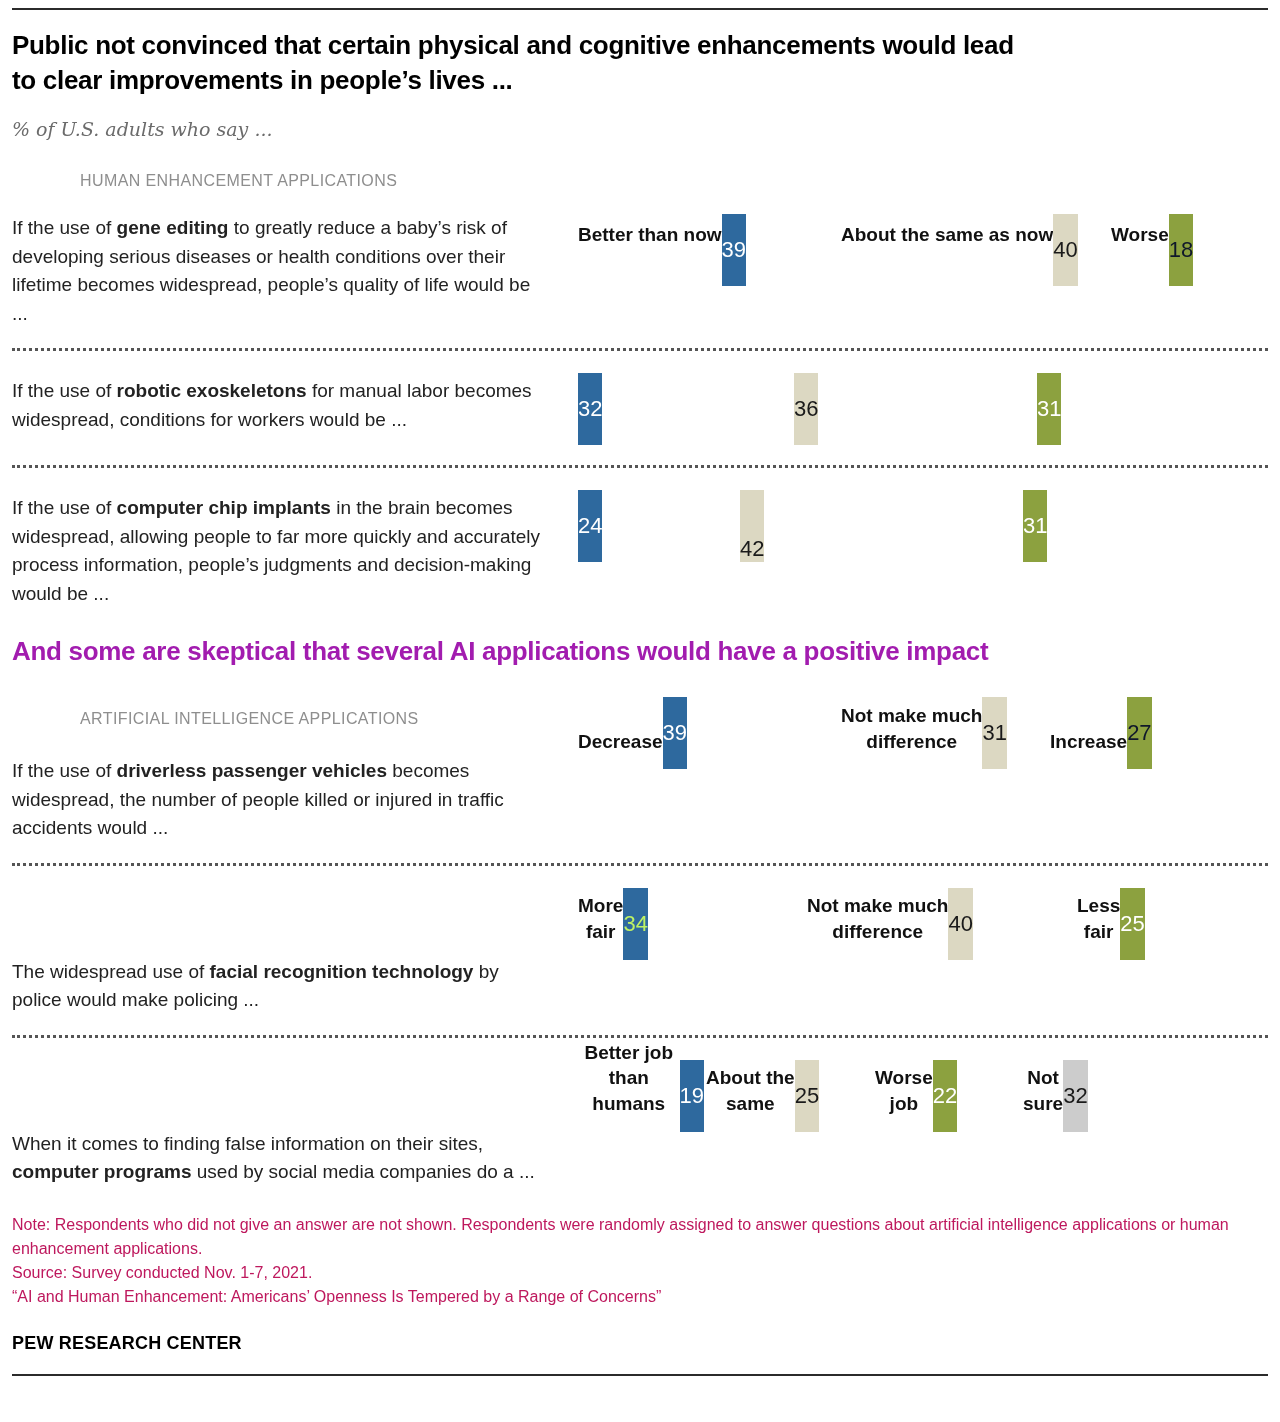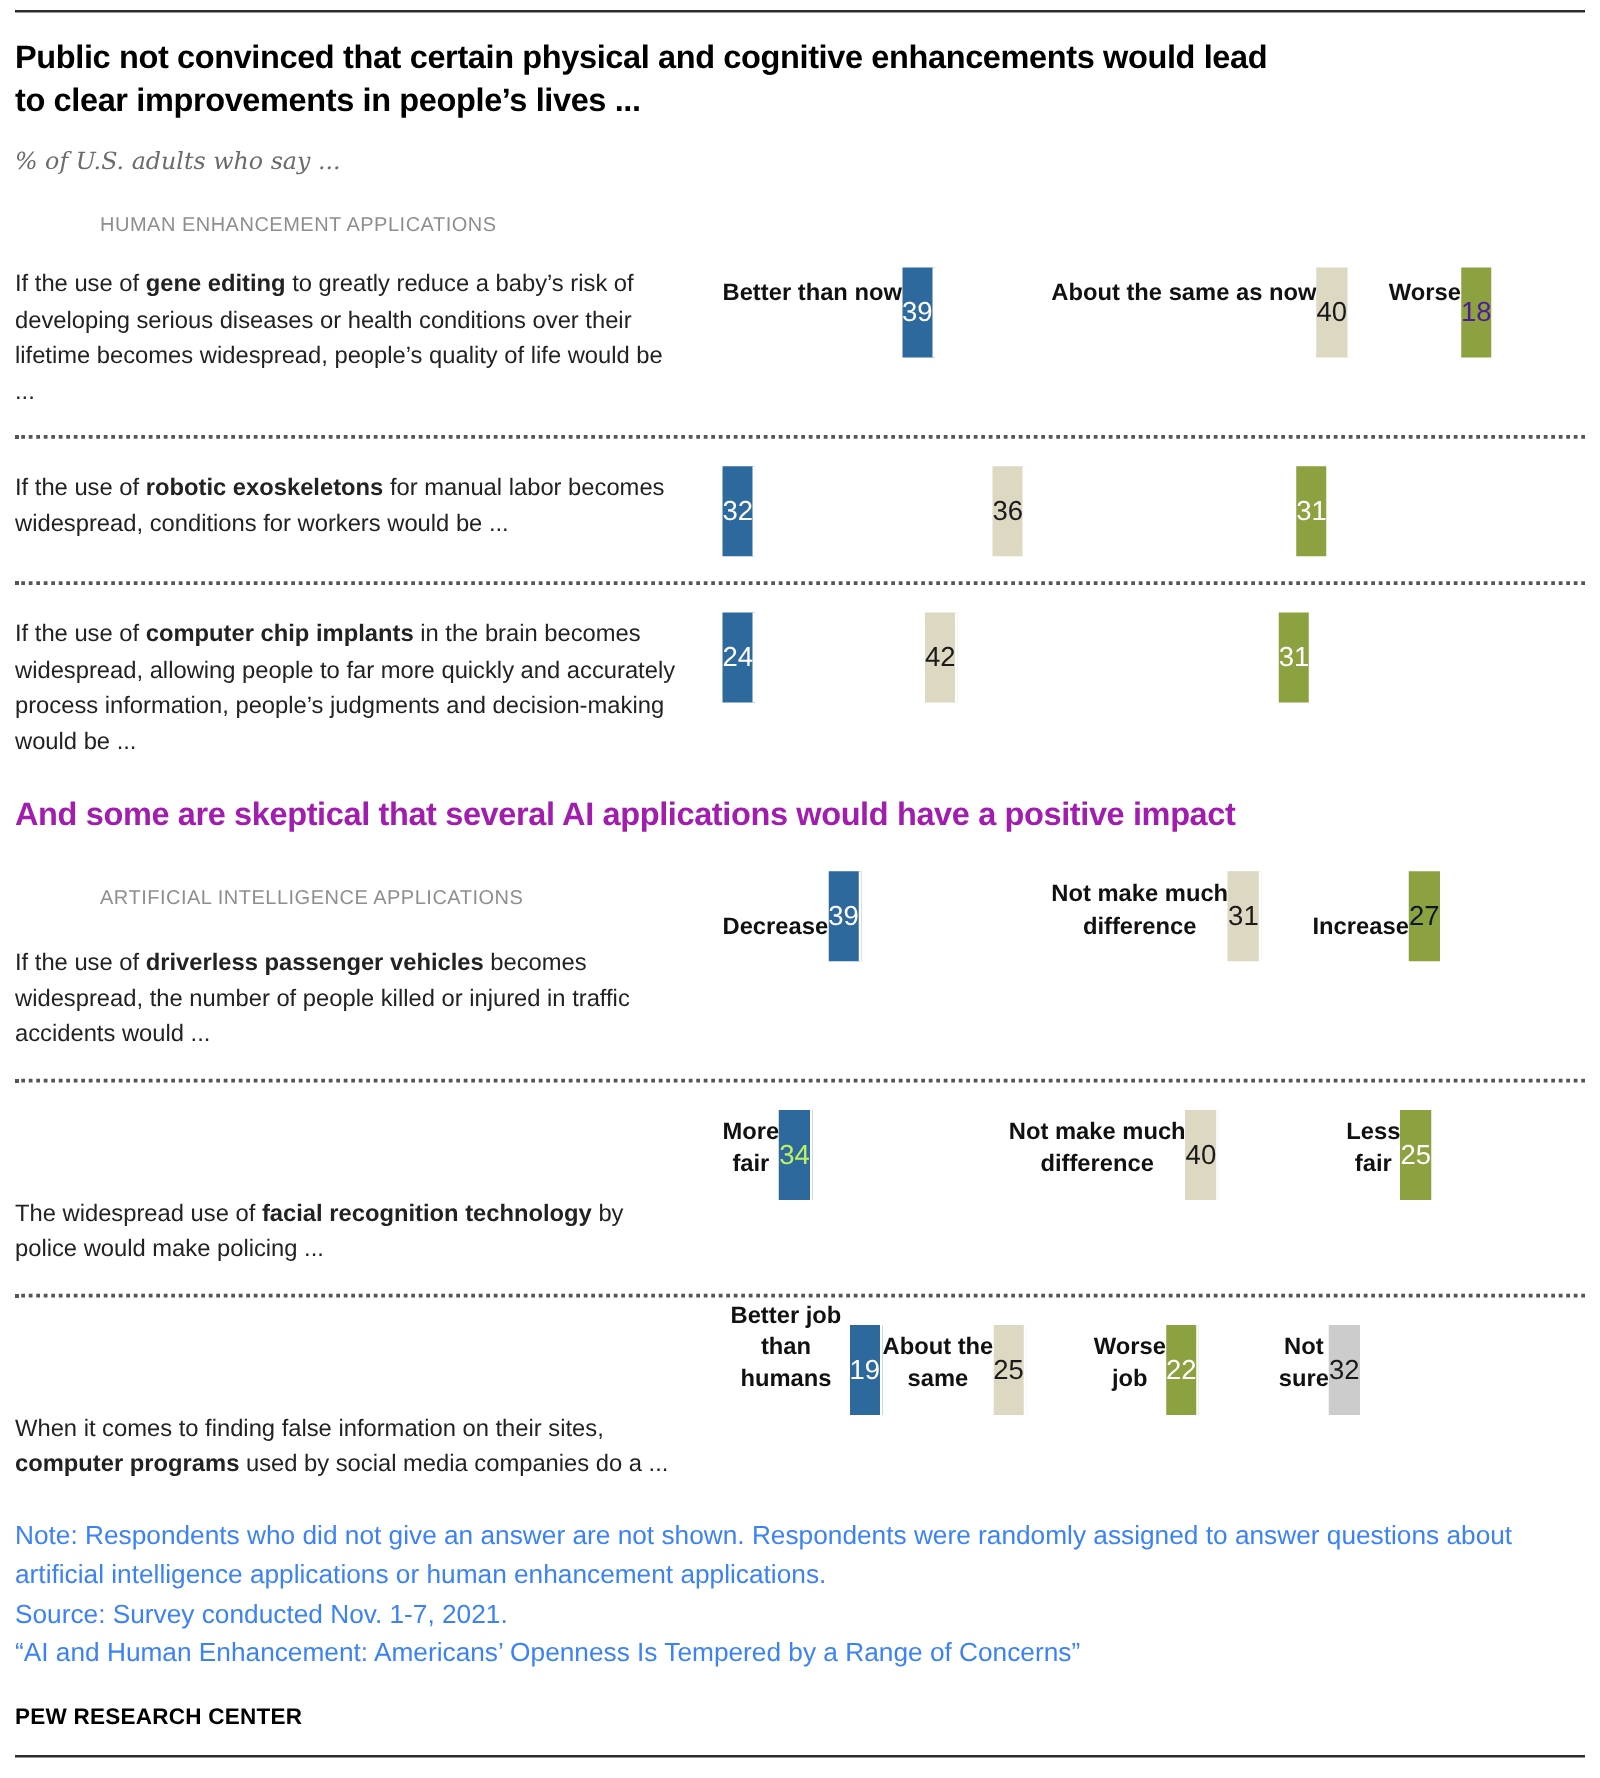--- a/index.html
+++ b/index.html
@@ -83,23 +83,23 @@
   }
   .seg:not(:last-child) .seg-bar { border-right: 2px solid #ffffff; }
 
   .dotted {
     border-top: 3px dotted #555;
     margin: 20px 0 22px 0;
   }
 
   .footer { margin-top: 26px; }
   .note, .source, .report {
-    font-size: 21px;
+    font-size: 16px;
     line-height: 1.5;
-    color: #3b82f6;
+    color: #be185d;
     max-width: 1240px;
   }
   .brand {
     margin-top: 24px;
     font-size: 18px;
     font-weight: bold;
     color: #000;
     letter-spacing: 0.2px;
   }
 </style>
@@ -128,21 +128,21 @@
           </div>
           <div class="seg" style="width: 270px;">
             <div class="seg-head h1">About the same as now</div>
             <div class="seg-bar" style="background: rgb(220, 216, 194);">
               <span class="seg-val" style="color: rgb(26, 26, 26);">40</span>
             </div>
           </div>
           <div class="seg" style="width: 121px;">
             <div class="seg-head h1">Worse</div>
             <div class="seg-bar" style="background: rgb(140, 161, 63);">
-              <span class="seg-val" style="color: #4c1d95;">18</span>
+              <span class="seg-val" style="color: #0f172a;">18</span>
             </div>
           </div>
         </div>
       </div>
       <div class="dotted"></div>
       <div class="chart-row">
         <div class="q" style="padding-top: 4px;">
           <p class="q-text"><span>If the use of </span><b>robotic exoskeletons</b><span> for manual labor becomes widespread, conditions for workers would be ...</span></p>
         </div>
         <div class="segs">
@@ -168,21 +168,21 @@
         <div class="q" style="padding-top: 4px;">
           <p class="q-text"><span>If the use of </span><b>computer chip implants</b><span> in the brain becomes widespread, allowing people to far more quickly and accurately process information, people’s judgments and decision-making would be ...</span></p>
         </div>
         <div class="segs">
           <div class="seg" style="width: 162px;">
             <div class="seg-bar" style="background: rgb(46, 105, 158);">
               <span class="seg-val" style="color: rgb(255, 255, 255);">24</span>
             </div>
           </div>
           <div class="seg" style="width: 283px;">
-            <div class="seg-bar" style="background: rgb(220, 216, 194);">
+            <div class="seg-bar" style="background: rgb(220, 216, 194); align-items: flex-end;">
               <span class="seg-val" style="color: rgb(26, 26, 26);">42</span>
             </div>
           </div>
           <div class="seg" style="width: 209px;">
             <div class="seg-bar" style="background: rgb(140, 161, 63);">
               <span class="seg-val" style="color: rgb(255, 255, 255);">31</span>
             </div>
           </div>
         </div>
       </div>

